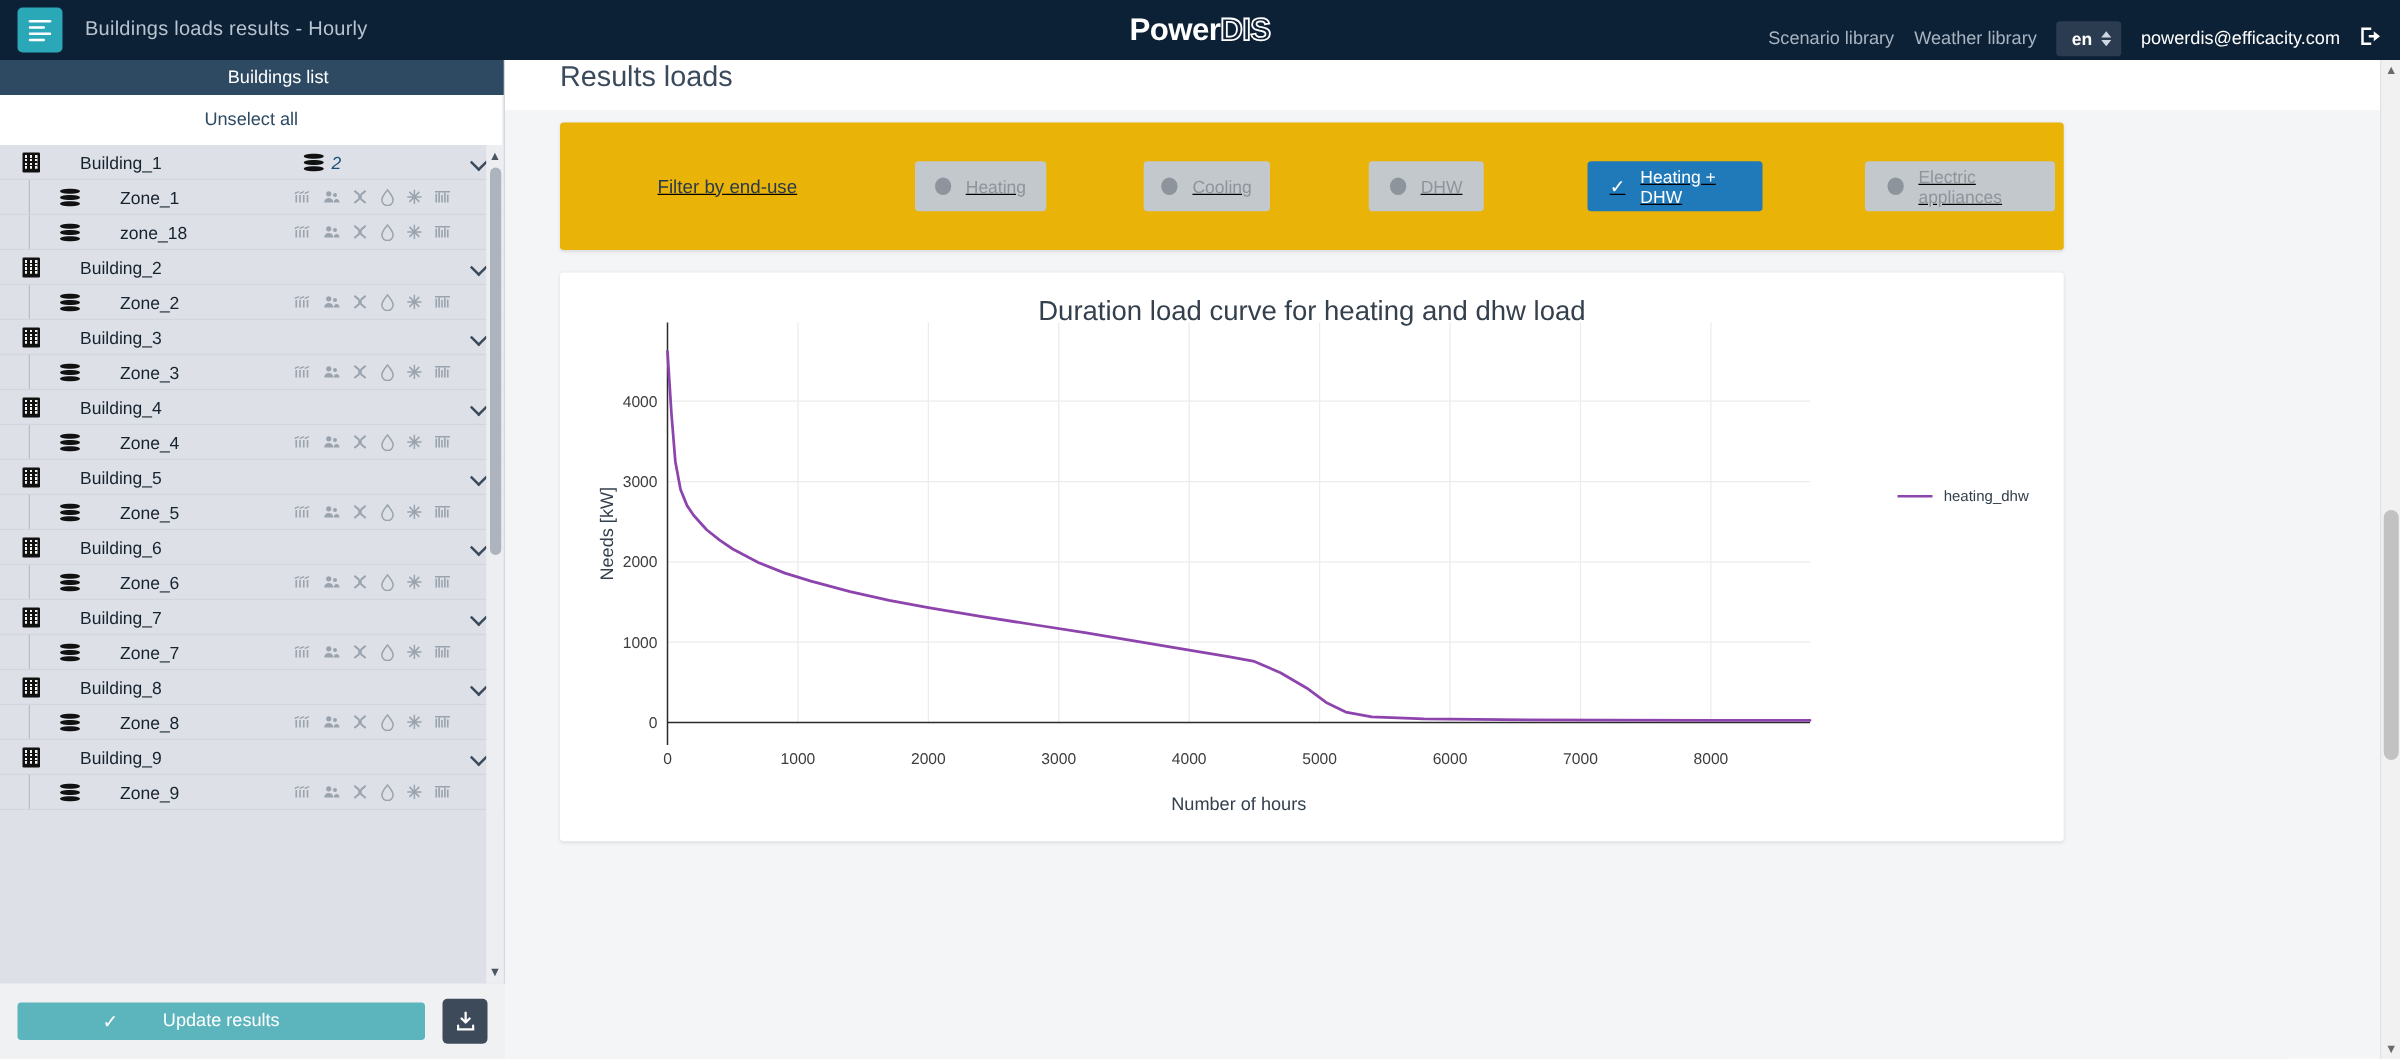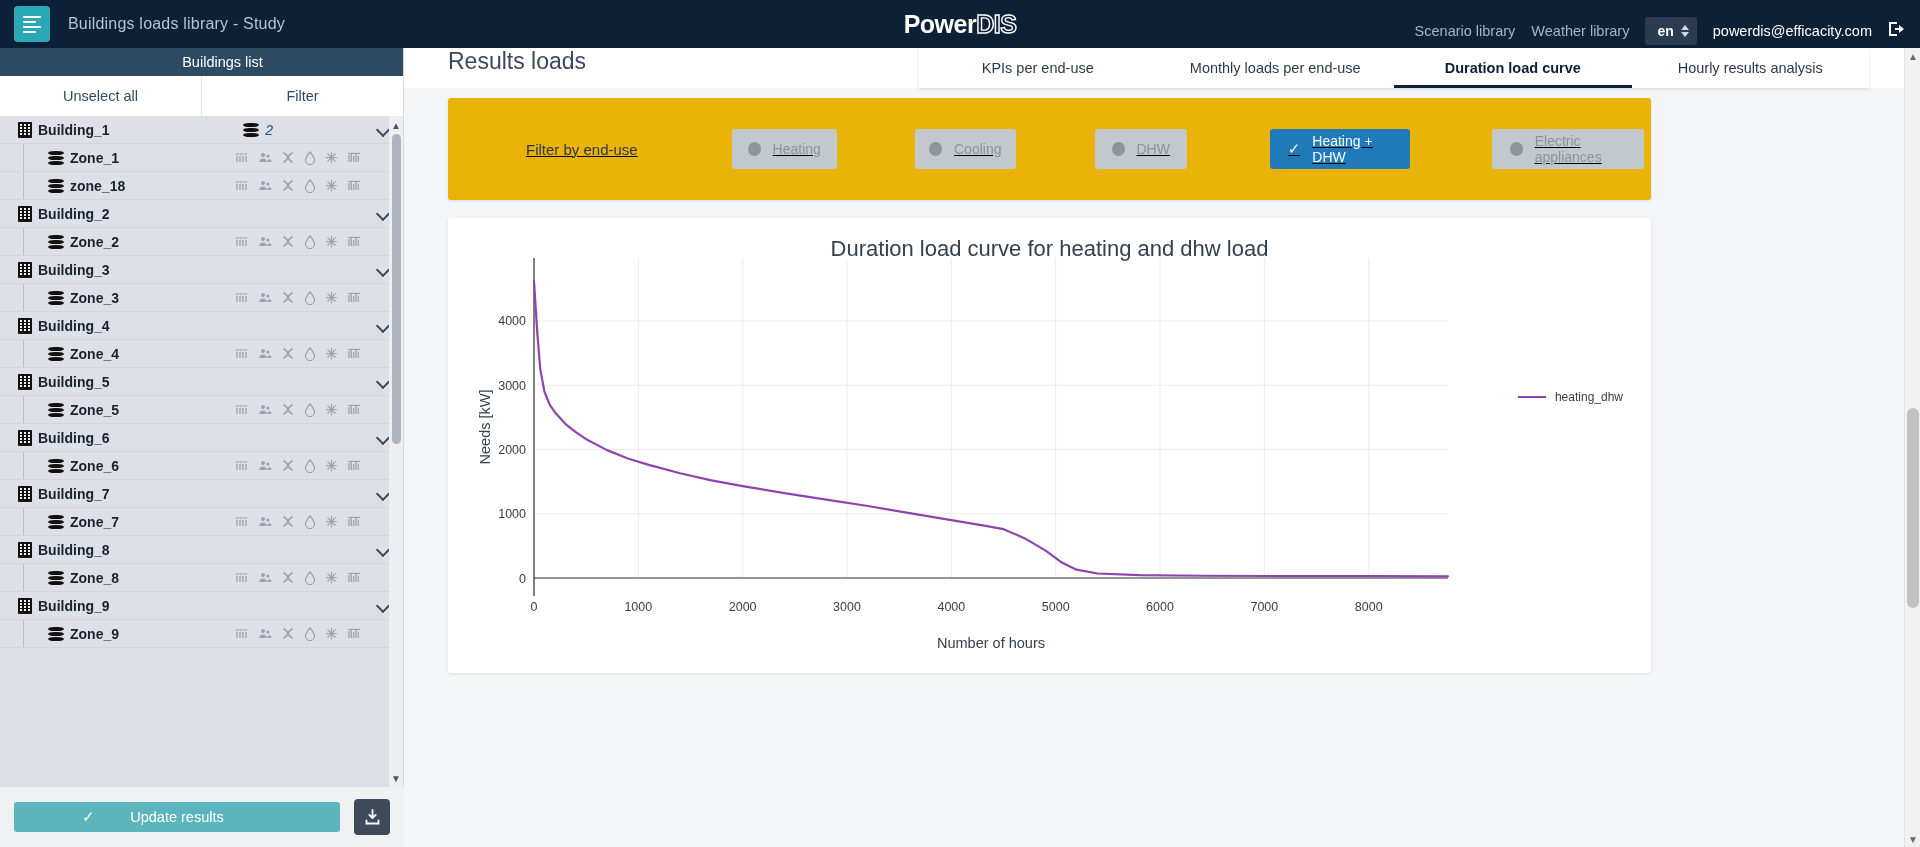--- a/index.html
+++ b/index.html
@@ -99,21 +99,21 @@
     width: 10px; height: 11px;
     background:
       linear-gradient(90deg, #fff 2px, transparent 2px, transparent 4px, #fff 4px, #fff 6px, transparent 6px, transparent 8px, #fff 8px);
     background-size: 10px 100%;
     opacity: .95;
   }
   .bld-icon::after {
     content: ""; position: absolute; left: 2px; top: 2px; width: 10px; height: 11px;
     background: repeating-linear-gradient(180deg, transparent 0 2px, #111 2px 3px);
   }
-  .node-label { margin-left: 6px; font-weight: bold; }
+  .node-label { margin-left: 32px; }
   .node-zone .indent-bar {
     position: absolute; left: 23px; top: 0; bottom: 0; width: 1px; background: #b9c0c9;
   }
   .layers-icon {
     margin-left: 48px; width: 16px; height: 14px; position: relative; flex: none;
   }
   .layers-icon i {
     position: absolute; left: 0; width: 16px; height: 4px; background: #111;
     border-radius: 50% / 60%;
   }
@@ -262,21 +262,21 @@
 
 <div class="topbar">
   <div class="hamburger-box">
     <div class="bars">
       <i></i>
         <i></i>
         <i></i>
         <i></i>
     </div>
   </div>
-  <div class="app-title">Buildings loads library - Study</div>
+  <div class="app-title">Buildings loads results - Hourly</div>
   <div class="brand">
     <span class="p1">Power</span><span class="p2">DIS</span>
   </div>
   <div class="topbar-right">
     <div class="topbar-link">Scenario library</div>
     <div class="topbar-link">Weather library</div>
     <div class="lang-select">
       <span>en</span>
       <span class="lang-arrows">
         <span class="up"></span>
@@ -290,21 +290,20 @@
         <path d="M11 4l5 4-5 4v-3H7V7h4z" fill="#ffffff"></path>
       </svg>
     </div>
   </div>
 </div>
 
 <div class="sidebar">
   <div class="sidebar-header">Buildings list</div>
   <div class="sidebar-actions">
     <div>Unselect all</div>
-    <div>Filter</div>
   </div>
 
   <div class="tree-wrap">
     <div class="tree" id="tree-root">
         <div class="node-building">
           <span class="bld-icon"></span>
           <span class="node-label">Building_1</span>
           <span class="zone-count">
             <span class="layers-icon">
               <i></i>
@@ -843,26 +842,20 @@
         <path d="M8.5 1v7M8.5 9l-3.2-3.2M8.5 9l3.2-3.2" stroke="#fff" stroke-width="1.8" fill="none" stroke-linecap="round"></path>
         <path d="M2.5 11.5v3h12v-3" stroke="#fff" stroke-width="1.8" fill="none" stroke-linecap="round"></path>
       </svg>
     </div>
   </div>
 </div>
 
 <div class="main">
   <div class="main-head">
     <div class="results-title">Results loads</div>
-    <div class="tabs" id="tabs-root">
-        <div class="tab">KPIs per end-use</div>
-        <div class="tab">Monthly loads per end-use</div>
-        <div class="tab active">Duration load curve</div>
-        <div class="tab">Hourly results analysis</div>
-      </div>
   </div>
 
   <div class="filter-card-pos">
     <div class="filter-card" style="position:relative;top:0;left:0;width:1203px;">
       <div class="filter-label">Filter by end-use</div>
       <div class="eu-btns" id="eu-root">
           <div class="eu-btn off" style="width: 105px; margin-left: 0px;">
             <span class="eu-dot"></span>
             <span>Heating</span>
           </div>

